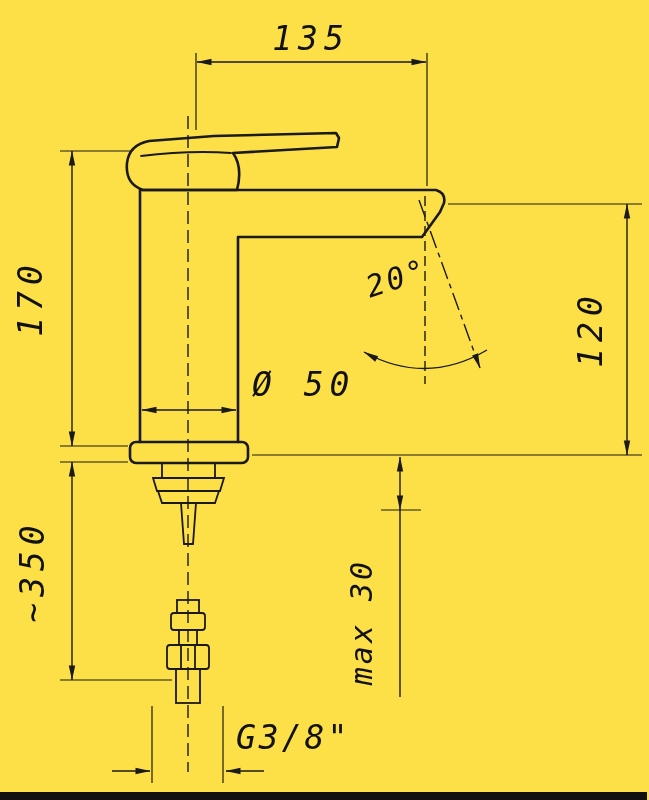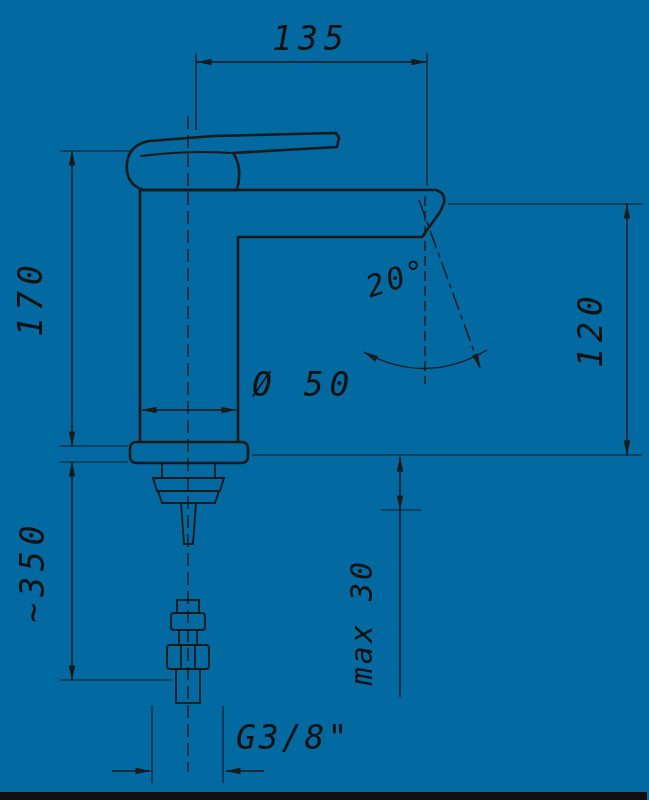--- a/index.html
+++ b/index.html
@@ -1,20 +1,20 @@
 <!DOCTYPE html>
 <html><head>
 <meta charset="utf-8">
 <style>
   html, body { margin: 0; padding: 0; background: #ffffff; }
   .sheet {
     position: relative;
     width: 649px;
     height: 800px;
-    background: #0369a1;
+    background: #fde047;
     overflow: hidden;
   }
   svg { display: block; }
   .outline   { stroke: #1a1a1a; stroke-width: 2.6; fill: none; stroke-linejoin: round; stroke-linecap: round; }
   .outline-thin { stroke: #1a1a1a; stroke-width: 1.8; fill: none; stroke-linecap: round; }
   .dimline   { stroke: #1a1a1a; stroke-width: 1.4; fill: none; }
   .extline   { stroke: #1a1a1a; stroke-width: 1.2; fill: none; }
   .centerline{ stroke: #1a1a1a; stroke-width: 1.4; fill: none; stroke-dasharray: 13 6; }
   .dashline  { stroke: #1a1a1a; stroke-width: 1.4; fill: none; stroke-dasharray: 10 5; }
   .dashdot   { stroke: #1a1a1a; stroke-width: 1.4; fill: none; stroke-dasharray: 18 5 5 5; }

